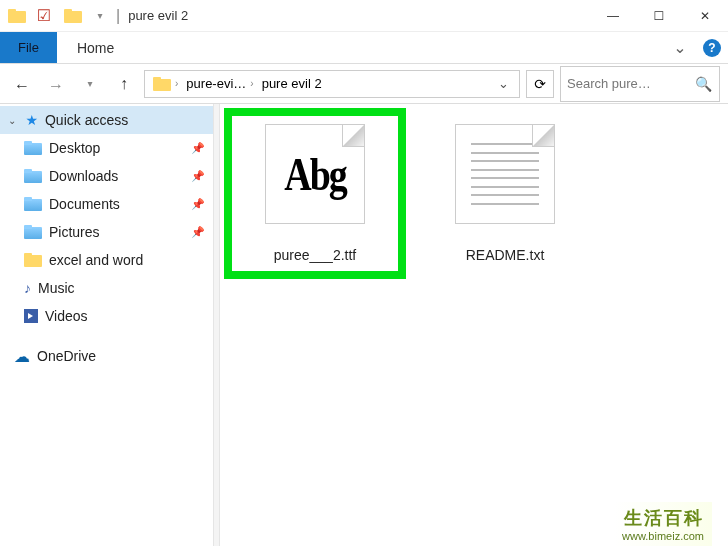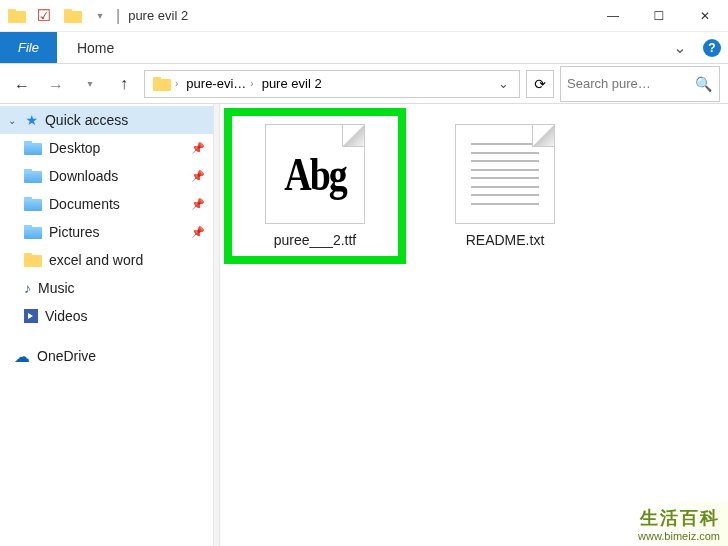--- a/index.html
+++ b/index.html
@@ -9,21 +9,21 @@
     .titlebar { height: 32px; background: #fff; display: flex; align-items: center; padding-left: 8px; border-bottom: 1px solid #eee; }
     .titlebar-icons { display: flex; align-items: center; gap: 12px; }
     .titlebar-icons .ico { width: 16px; height: 16px; display: flex; align-items: center; justify-content: center; }
     .title-sep { margin: 0 8px; color: #888; }
     .title-text { font-size: 13px; color: #333; }
     .winbtns { margin-left: auto; display: flex; }
     .winbtn { width: 46px; height: 32px; display: flex; align-items: center; justify-content: center; font-size: 12px; color: #333; }
     
     
     .ribbon { height: 32px; background: #fff; display: flex; align-items: stretch; border-bottom: 1px solid #ddd; }
-    .ribbon .file-tab { background: #1979ca; color: #ffffff; padding: 0 18px; display: flex; align-items: center; font-size: 13px; font-style: italic; }
+    .ribbon .file-tab { background: #1979ca; color: #0f172a; padding: 0 18px; display: flex; align-items: center; font-size: 13px; }
     .ribbon .tab { padding: 0 20px; display: flex; align-items: center; font-size: 14px; color: #333; }
     .ribbon .spacer { flex: 1; }
     .ribbon .expand { width: 32px; display: flex; align-items: center; justify-content: center; color: #666; }
     .ribbon .help { width: 32px; display: flex; align-items: center; justify-content: center; }
     .help-circle { width: 18px; height: 18px; border-radius: 50%; background: #1979ca; color: #fff; font-size: 12px; display: flex; align-items: center; justify-content: center; font-weight: bold; }
     
     
     .navbar { height: 40px; background: #fff; display: flex; align-items: center; padding: 4px 8px; gap: 6px; border-bottom: 1px solid #ddd; }
     .navbtn { width: 28px; height: 28px; display: flex; align-items: center; justify-content: center; color: #888; font-size: 16px; }
     .navbtn.enabled { color: #333; }
@@ -53,31 +53,31 @@
     .folder-ico.blue::before { background: linear-gradient(#8fd0ff,#5aaee8); }
     .folder-ico.blue::after { background:#8fd0ff; }
     .star { color:#1e88e5; font-size:14px;}
     .cloud { color:#0a63a8; font-size:16px;}
     .vid-ico { width:14px; height:14px; background:#3a5ea8; display:inline-block; position:relative;}
     .vid-ico::after{content:"";position:absolute;left:4px;top:4px;border-left:5px solid #fff;border-top:3px solid transparent;border-bottom:3px solid transparent;}
     .music-ico { color:#3a5ea8; font-size:14px;}
     
     
     .content { flex: 1; background: #fff; padding: 20px; display: flex; gap: 40px; align-items: flex-start; }
-    .file-item { width: 150px; display: flex; flex-direction: column; align-items: center; gap: 8px; }
+    .file-item { width: 150px; display: flex; flex-direction: column; align-items: center; gap: 23px; }
     .file-item.highlighted { outline: 8px solid #00e015; outline-offset: 8px; background:#fff; }
     .file-thumb { width: 100px; height: 100px; border: 1px solid #ccc; background: #fff; position: relative; display: flex; align-items: center; justify-content: center; }
     .file-thumb .fold { position: absolute; top: 0; right: 0; width: 22px; height: 22px; background: linear-gradient(135deg, #fff 0%, #fff 48%, #ccc 52%, #f4f4f4 100%); border-left: 1px solid #ccc; border-bottom: 1px solid #ccc; }
     .font-preview { font-size: 38px; font-weight: bold; font-family: Georgia, serif; color:#000; transform: scaleY(1.2); letter-spacing:-2px;}
     .txt-lines { width: 70%; height: 70%; display: flex; flex-direction: column; justify-content: space-around; }
     .txt-lines div { height: 2px; background: #bbb; }
     .file-label { font-size: 14px; color: #222; text-align: center; }
     
     
-    .watermark { position: absolute; bottom: 0; right: 0; padding: 4px 8px; font-size: 11px; color: #5a7a1a; text-align:right; background: linear-gradient(90deg, rgba(255,255,255,0), rgba(250,255,230,0.8));}
+    .watermark { position: absolute; bottom: 0; right: 16px; padding: 4px 8px; font-size: 11px; color: #5a7a1a; text-align:right; background: linear-gradient(90deg, rgba(255,255,255,0), rgba(250,255,230,0.8));}
     .watermark .cn { font-size: 18px; font-weight: bold; color: #6a8a1a; letter-spacing:2px;}
   </style>
 </head>
 <body>
 
 <div class="titlebar">
   <div class="titlebar-icons">
     <span class="ico">
         <span class="folder-ico"></span>
       </span>

